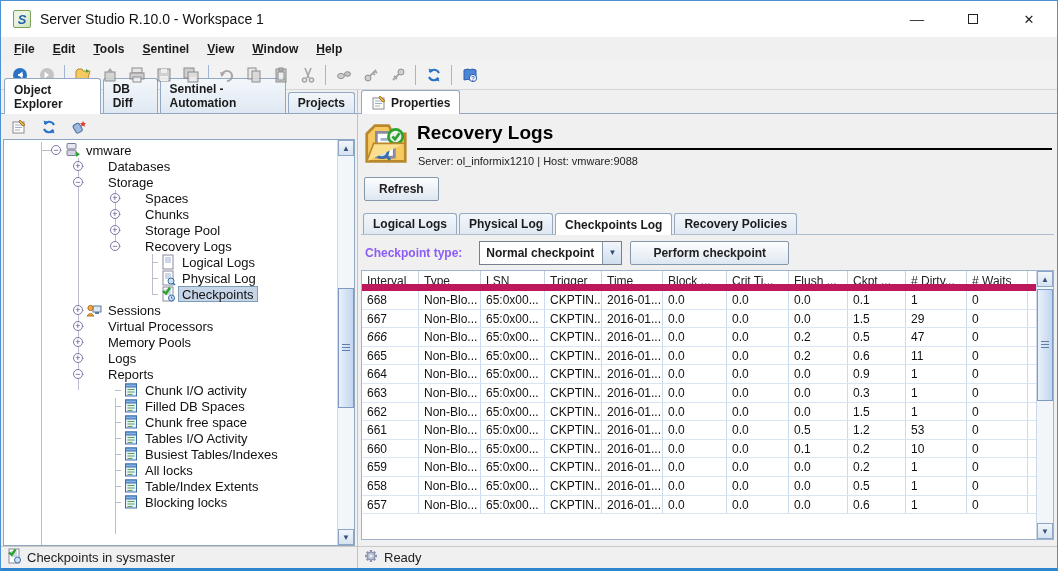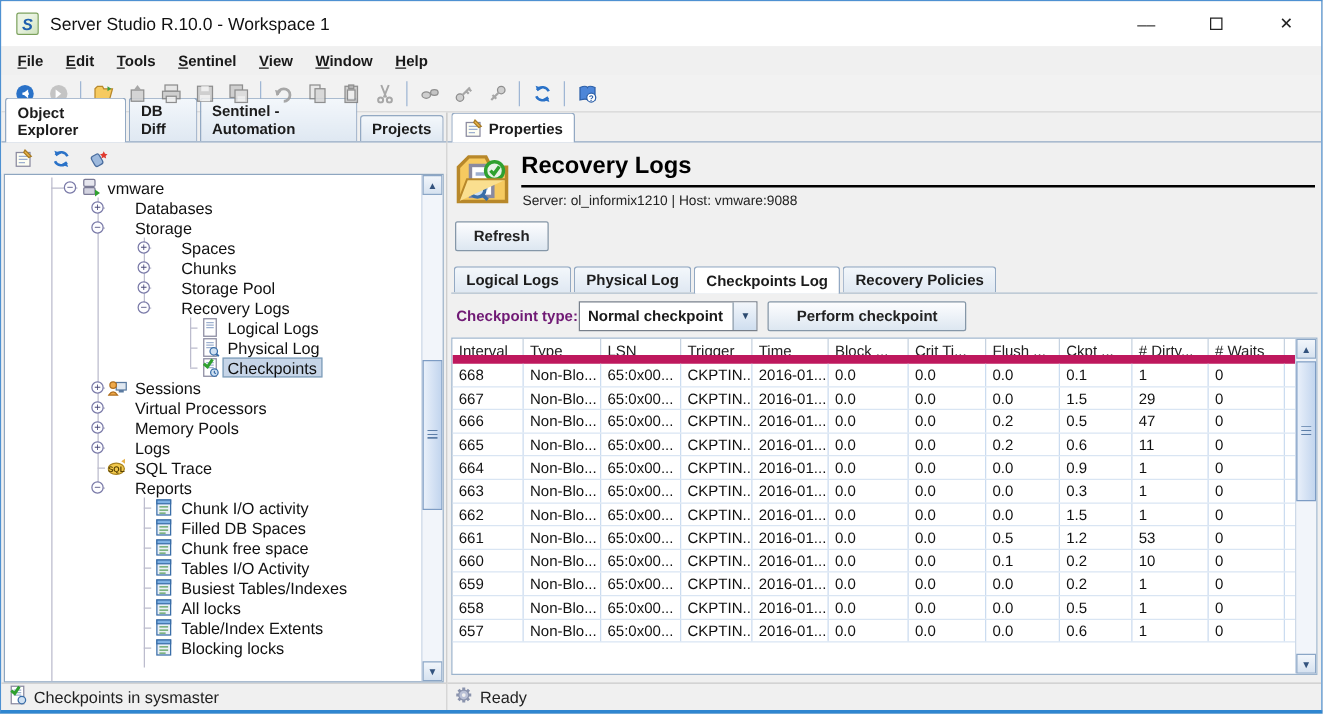--- a/index.html
+++ b/index.html
@@ -82,21 +82,21 @@
   .obj-title { font-size:19px; font-weight:bold; color:#000; padding:2px 0 4px 0; border-bottom:2px solid #000; }
   .obj-server { font-size:11px; color:#222; padding:5px 0 2px 1px; }
 
   .refresh-row { padding:8px 0 10px 3px; flex:none; }
   .btn { display:inline-block; font-size:12px; font-weight:bold; color:#222;
     background:linear-gradient(#fdfdfe,#dde7f1); border:1px solid #8597a8; border-radius:2px;
     padding:4px 14px; }
 
   .subtabs { padding-left:2px; }
   .combo-row { height:36px; display:flex; align-items:center; padding-left:4px; border-top:1px solid #aebecd; background:#f0f0f0; flex:none; }
-  .combo-label { font-size:12px; font-weight:bold; color:#701a75; margin-right:1px; }
+  .combo-label { font-size:12px; font-weight:bold; color:#8b5cf6; margin-right:17px; }
   .combo { display:flex; border:1px solid #777f8a; background:#fff; height:24px; }
   .combo-value { font-size:12px; font-weight:bold; color:#1a1a1a; padding:4px 8px 0 6px; min-width:112px; }
   .combo-arrow { width:19px; border-left:1px solid #8597a8; background:linear-gradient(#f2f6fb,#cfdeef);
     display:flex; align-items:center; justify-content:center; font-size:8px; color:#2c4a70; }
   .combo-row .btn { margin-left:8px; padding:4px 22px; }
 
   
   .table-wrap { flex:1; border:1px solid #9db4cc; background:#fff; position:relative; overflow:hidden; margin-bottom:6px; }
   .grid { position:absolute; left:0; top:0; right:17px; bottom:0; }
   .grid-header { display:flex; height:20px; background:#fff; border-bottom:7px solid #be185d; }
@@ -428,29 +428,20 @@
               <span class="hline" style="left: 74px; width: 6px;"></span>
               <span class="handle" style="left: 69px;">+</span>
               <span class="t-icon" style="left: 82px;"><path d="M1 4.5 l2-2 h4 l1.5 2 H15 V14 H1z" fill="#f6ca60" stroke="#b8882a"><rect x="7" y="8" width="7" height="4.5" fill="#45a845" stroke="#1f6e1f"><path d="M8 12.5v1.5M10 12.5v1.5M12 12.5v1.5M8 6.5v1.5M10 6.5v1.5M12 6.5v1.5" stroke="#1f6e1f"></path></rect></path></span>
               <span class="t-label" style="left: 100px;">Memory Pools</span>
             </div>
             <div class="tree-row">
               <span class="hline" style="left: 74px; width: 6px;"></span>
               <span class="handle" style="left: 69px;">+</span>
               <span class="t-icon" style="left: 82px;"><path d="M1 4.5 l2-2 h4 l1.5 2 H15 V14 H1z" fill="#f6ca60" stroke="#b8882a"><rect x="8" y="6" width="6" height="8" fill="#fff" stroke="#8a8aa0"><path d="M10 9h2M10 11h2M10 13h2" stroke="#9db0d0"><path d="M9 12 l1.5 1 2-3" stroke="#2fa12f" fill="none"></path></path></rect></path></span>
               <span class="t-label" style="left: 100px;">Logs</span>
-            </div>
-            <div class="tree-row">
-              <span class="hline" style="left: 74px; width: 6px;"></span>
-              <span class="t-icon" style="left: 82px;"><svg width="16" height="16" viewBox="0 0 16 16" xmlns="http://www.w3.org/2000/svg">
-                  <ellipse cx="7" cy="9" rx="6.5" ry="4.5" fill="#f2c94c" stroke="#a8821e"></ellipse>
-                  <text x="7" y="11.5" font-size="6.5" text-anchor="middle" fill="#5a4200" font-weight="bold">SQL</text>
-                  <path d="M11 3 l3-2 0 4z" fill="#e8b34b"></path>
-                </svg></span>
-              <span class="t-label" style="left: 100px;">SQL Trace</span>
             </div>
             <div class="tree-row">
               <span class="hline" style="left: 74px; width: 6px;"></span>
               <span class="handle" style="left: 69px;">−</span>
               <span class="t-icon" style="left: 82px;"><path d="M1 4.5 l2-2 h4 l1.5 2 H15 V14 H1z" fill="#f6ca60" stroke="#b8882a"><rect x="8" y="6.5" width="6" height="7.5" fill="#eaf3ea" stroke="#3f7f3f"><path d="M9 9h4M9 11h4" stroke="#3f7f3f"></path></rect></path></span>
               <span class="t-label" style="left: 100px;">Reports</span>
             </div>
             <div class="tree-row">
               <span class="hline" style="left: 111px; width: 6px;"></span>
               <span class="t-icon" style="left: 119px;"><svg width="16" height="16" viewBox="0 0 16 16" xmlns="http://www.w3.org/2000/svg">
@@ -640,21 +631,21 @@
                 <div class="g-cell" style="width: 57px;">CKPTIN...</div>
                 <div class="g-cell" style="width: 61px;">2016-01...</div>
                 <div class="g-cell" style="width: 64px;">0.0</div>
                 <div class="g-cell" style="width: 62px;">0.0</div>
                 <div class="g-cell" style="width: 59px;">0.0</div>
                 <div class="g-cell" style="width: 58px;">1.5</div>
                 <div class="g-cell" style="width: 61px;">29</div>
                 <div class="g-cell" style="width: 61px;">0</div>
               </div>
               <div class="grid-row">
-                <div class="g-cell" style="width: 57px;">666</div>
+                <div class="g-cell" style="width: 57px; font-style: italic;">666</div>
                 <div class="g-cell" style="width: 62px;">Non-Blo...</div>
                 <div class="g-cell" style="width: 64px;">65:0x00...</div>
                 <div class="g-cell" style="width: 57px;">CKPTIN...</div>
                 <div class="g-cell" style="width: 61px;">2016-01...</div>
                 <div class="g-cell" style="width: 64px;">0.0</div>
                 <div class="g-cell" style="width: 62px;">0.0</div>
                 <div class="g-cell" style="width: 59px;">0.2</div>
                 <div class="g-cell" style="width: 58px;">0.5</div>
                 <div class="g-cell" style="width: 61px;">47</div>
                 <div class="g-cell" style="width: 61px;">0</div>

